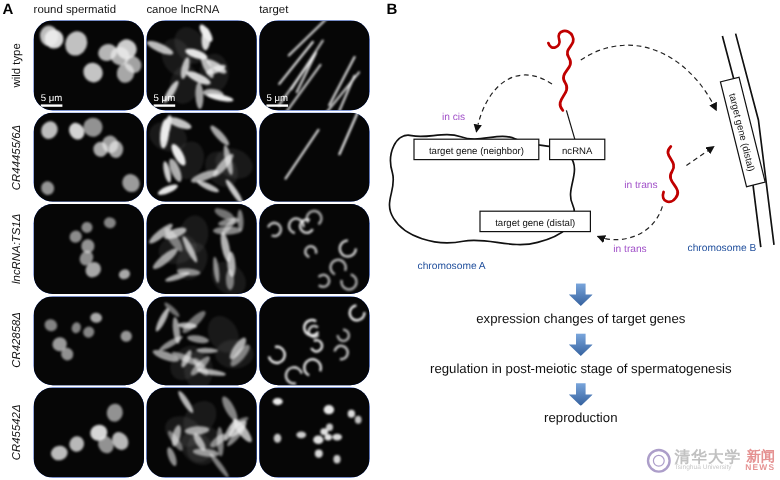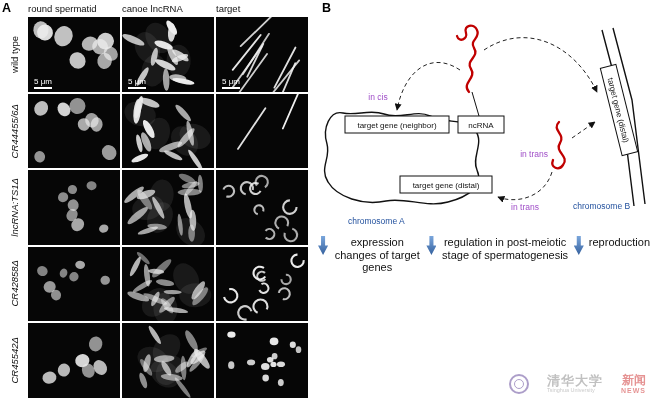--- a/index.html
+++ b/index.html
@@ -11,42 +11,42 @@
   
   .colheads{position:absolute;left:28px;top:3px;width:280px;display:grid;
             grid-template-columns:1fr 1fr 1fr;gap:2px;z-index:4;}
   .colheads span{font-size:9.5px;color:#111;}
   .agrid{position:absolute;left:2px;top:17px;display:grid;
          grid-template-columns:24px repeat(3,92px);grid-auto-rows:74.5px;gap:2px;}
   .vlab{display:flex;align-items:center;justify-content:center;}
   .vlab span{writing-mode:vertical-rl;transform:rotate(180deg);font-size:9.5px;
              color:#111;white-space:nowrap;}
   .vlab.it span{font-style:italic;}
-  .micro{position:relative;background:#0f172a;overflow:hidden;}
+  .micro{position:relative;background:#1d4ed8;overflow:hidden;border-radius:16px;}
   .micro svg{position:absolute;left:0;top:0;}
   .sb{position:absolute;left:6px;bottom:3px;font-size:8px;color:#fff;line-height:1;
       border-bottom:2px solid #fff;padding-bottom:1px;z-index:2;}
   
   .panelB{position:absolute;left:318px;top:0;width:332px;height:400px;}
   .bsvg{position:absolute;left:0;top:10px;}
   svg text{font-family:"Liberation Sans",sans-serif;}
   .boxr{fill:#fff;stroke:#111;stroke-width:1;}
   .btext{font-size:8px;fill:#111;text-anchor:middle;}
   .lbl-purple{font-size:8.5px;fill:#a04fc8;}
   .lbl-blue{font-size:8.5px;fill:#1f4e9c;}
   .dash{fill:none;stroke:#222;stroke-width:1;stroke-dasharray:4 3;}
   .chrom{fill:none;stroke:#111;stroke-width:1.4;}
   .rna{fill:none;stroke:#c00000;stroke-width:2.3;stroke-linecap:round;stroke-linejoin:round;}
-  .flow{position:absolute;left:0;top:236px;width:100%;display:flex;flex-direction:row;
-        gap:5px;}
+  .flow{position:absolute;left:0;top:236px;width:100%;display:flex;flex-direction:column;
+        align-items:center;gap:5px;}
   .fArrow{width:20px;height:19px;background:linear-gradient(#7aa6dc,#35619e);
           clip-path:polygon(30% 0,70% 0,70% 50%,100% 50%,50% 100%,0 50%,30% 50%);}
   .fTxt{font-size:11px;color:#111;text-align:center;line-height:1.15;}
   
-  .wm{position:absolute;right:4px;bottom:6px;display:flex;align-items:center;gap:18px;opacity:.55;}
+  .wm{position:absolute;right:4px;bottom:6px;display:flex;align-items:center;gap:3px;opacity:.55;}
   .wm-logo{width:20px;height:20px;border-radius:50%;border:2px solid #6a4f9e;
            box-sizing:border-box;position:relative;}
   .wm-logo::after{content:"";position:absolute;left:3px;top:3px;right:3px;bottom:3px;
                   border-radius:50%;border:1px solid #6a4f9e;}
   .wm-cn{display:flex;flex-direction:column;line-height:1.05;}
   .wm-cn .c{font-size:13px;color:#8f8f8f;font-weight:bold;letter-spacing:1px;}
   .wm-cn .e{font-size:5.5px;color:#9a9a9a;}
   .wm-news{display:flex;flex-direction:column;line-height:1.05;align-items:flex-end;}
   .wm-news .c{font-size:12px;color:#d03a3a;font-weight:bold;}
   .wm-news .e{font-size:7px;color:#d03a3a;font-weight:bold;letter-spacing:1px;}

